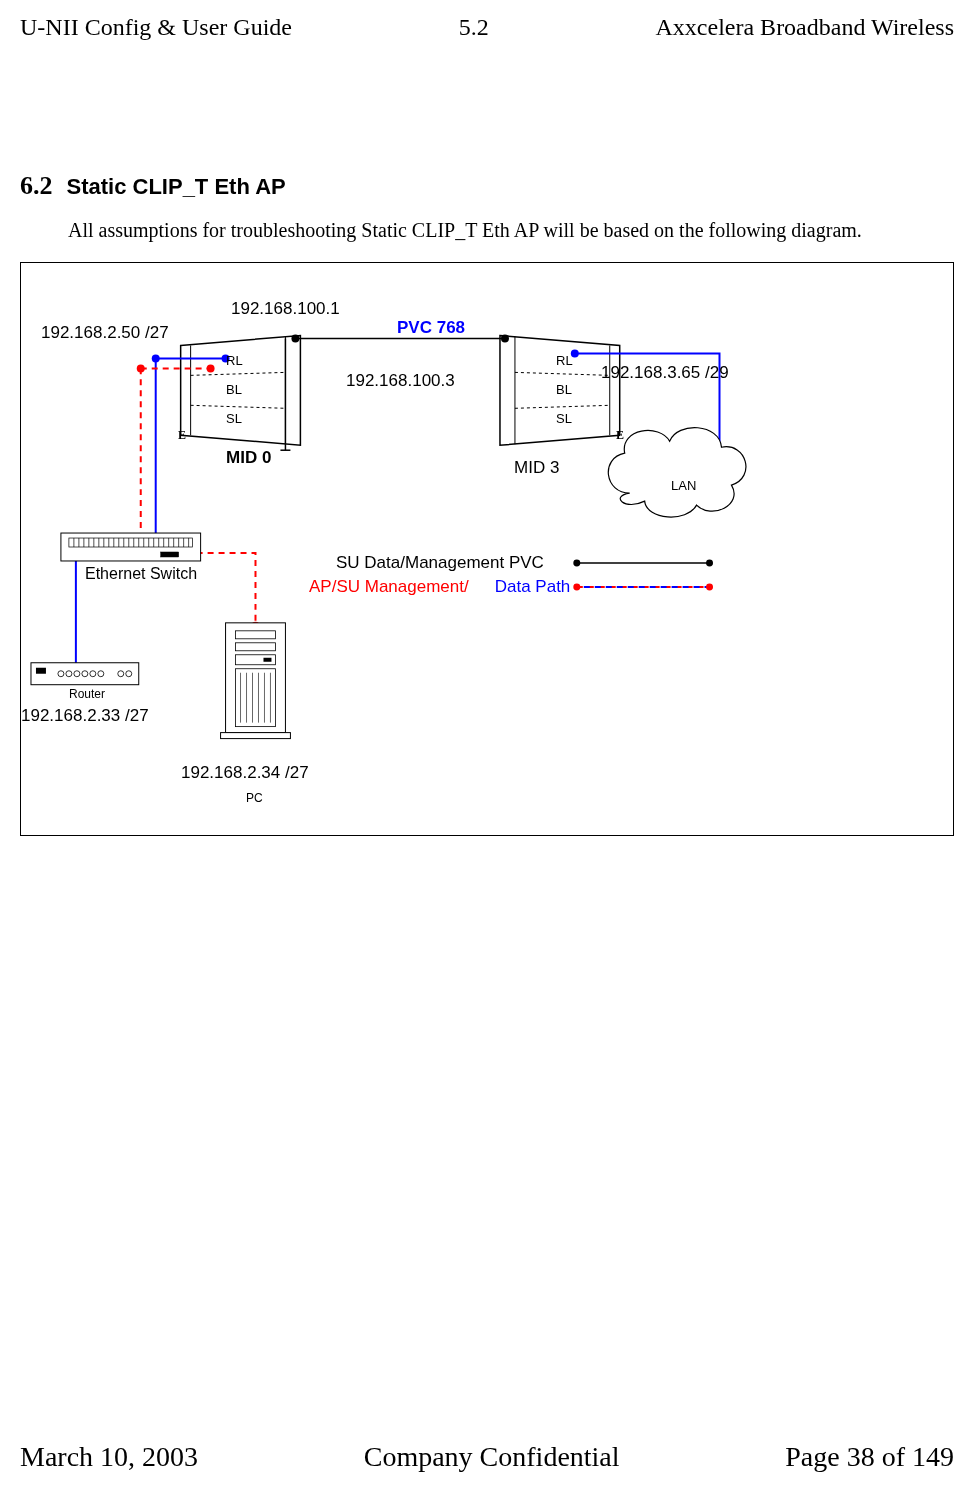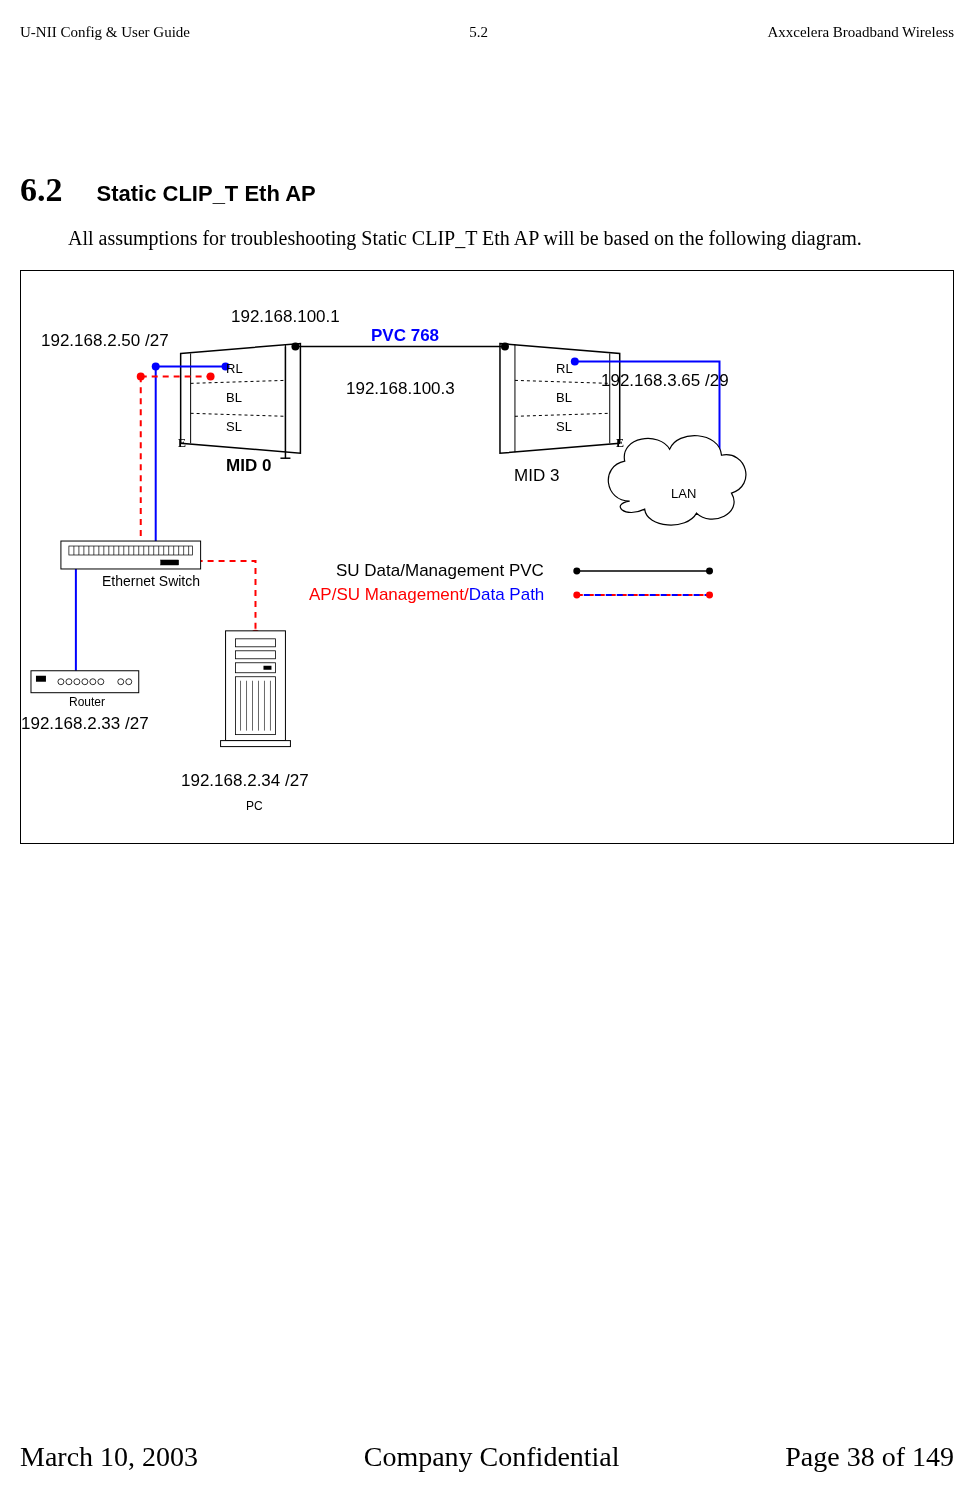--- a/index.html
+++ b/index.html
@@ -8,34 +8,33 @@
     font-family: "Times New Roman", serif;
     background: #fff;
     color: #000;
     width: 974px;
     height: 1493px;
     position: relative;
   }
   .page-header {
     display: flex;
     justify-content: space-between;
-    font-size: 15px;
-    padding: 24px 20px 0 20px;
+    font-size: 24px;
+    padding: 14px 20px 0 20px;
     align-items: center;
   }
   .section {
     padding: 130px 20px 0 20px;
   }
   .section-heading {
     font-size: 22px;
     font-weight: bold;
-    margin-left: 20px;
   }
   .section-num {
-    font-size: 34px;
+    font-size: 26px;
     font-weight: bold;
     margin-right: 10px;
   }
   .para {
     font-family: "Times New Roman", serif;
     font-size: 20px;
     margin-top: 18px;
     text-align: justify;
     padding-left: 0;
     text-indent: 48px;
@@ -53,21 +52,21 @@
     left: 0;
     right: 0;
     display: flex;
     justify-content: space-between;
     font-size: 28px;
     padding: 0 20px;
   }
   .abs { position: absolute; }
   .txt-md { font-size: 17px; white-space: nowrap; }
   .txt-sm { font-size: 13px; white-space: nowrap; }
-  .blue { color: #0000ff; }
+  .blue { color: #0000ff; margin-left: 26px; }
   .red { color: #ff0000; text-align: center; }
   svg { position: absolute; top: 0; left: 0; }
 </style>
 </head>
 <body>
 
 <div class="page-header">
   <span>U-NII Config &amp; User Guide</span>
   <span>5.2</span>
   <span>Axxcelera Broadband Wireless</span>
@@ -228,21 +227,21 @@
   <div class="abs txt-sm" style="left:205px; top:148px;">SL</div>
   <div class="abs" style="left:157px; top:165px; font-size:12px; font-family:'Times New Roman',serif; font-weight:bold;">E</div>
 
   <div class="abs txt-sm" style="left:535px; top:90px;">RL</div>
   <div class="abs txt-sm" style="left:535px; top:119px;">BL</div>
   <div class="abs txt-sm" style="left:535px; top:148px;">SL</div>
   <div class="abs" style="left:595px; top:165px; font-size:12px; font-family:'Times New Roman',serif; font-weight:bold;">E</div>
 
   <div class="abs txt-sm" style="left:650px; top:215px;">LAN</div>
 
-  <div class="abs" style="left:81px; top:302px; font-size:14px;">Ethernet Switch</div>
+  <div class="abs" style="left:64px; top:302px; font-size:16px;">Ethernet Switch</div>
   <div class="abs" style="left:48px; top:424px; font-size:12px;">Router</div>
   <div class="abs" style="left:225px; top:480px; font-size:12px;margin-top:48px;">PC</div>
 
   <div class="abs txt-md" style="left:0px; top:443px;">192.168.2.33  /27</div>
   <div class="abs txt-md" style="left:160px; top:500px;">192.168.2.34  /27</div>
 
   <div class="abs txt-md" style="left:315px; top:290px;">SU Data/Management PVC</div>
   <div class="abs txt-md" style="left:288px; top:314px;">
     <span class="red">AP/SU  Management/</span><span class="blue">Data Path</span>
   </div>

